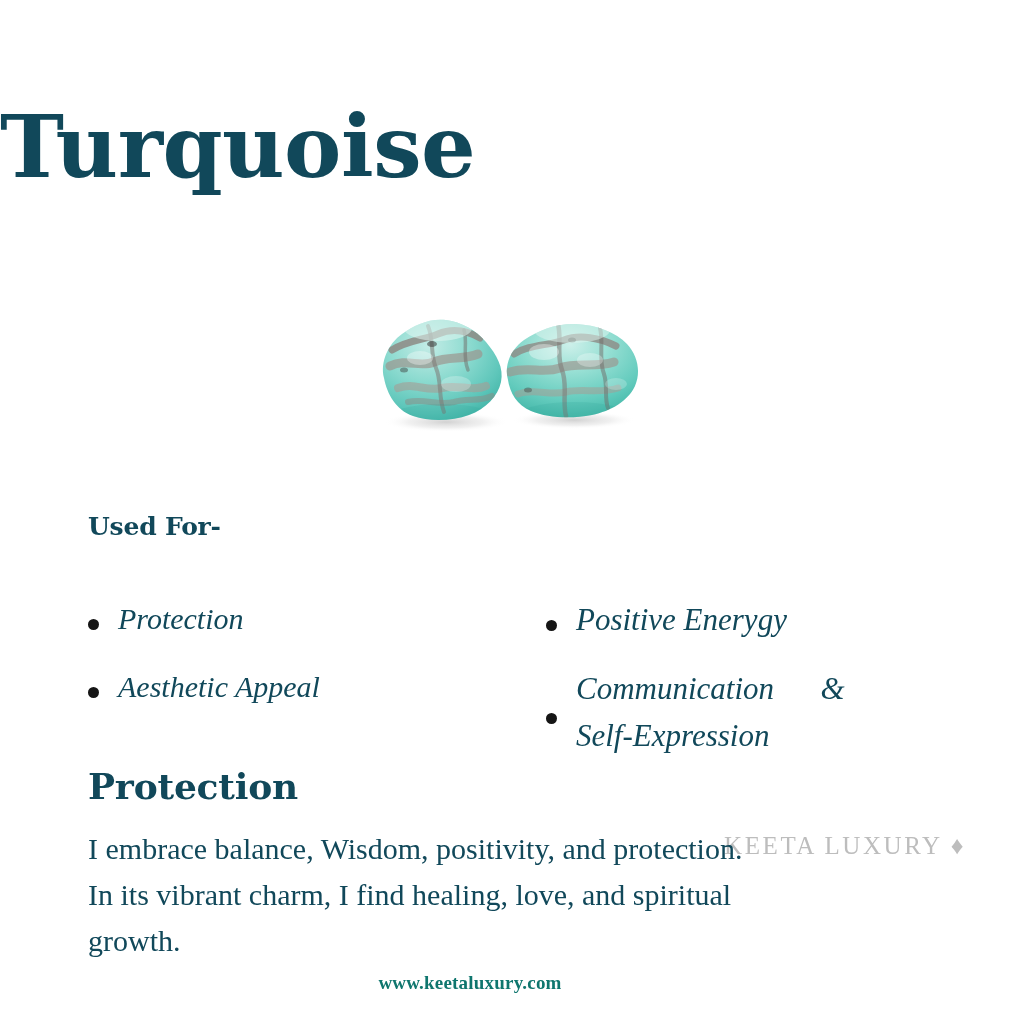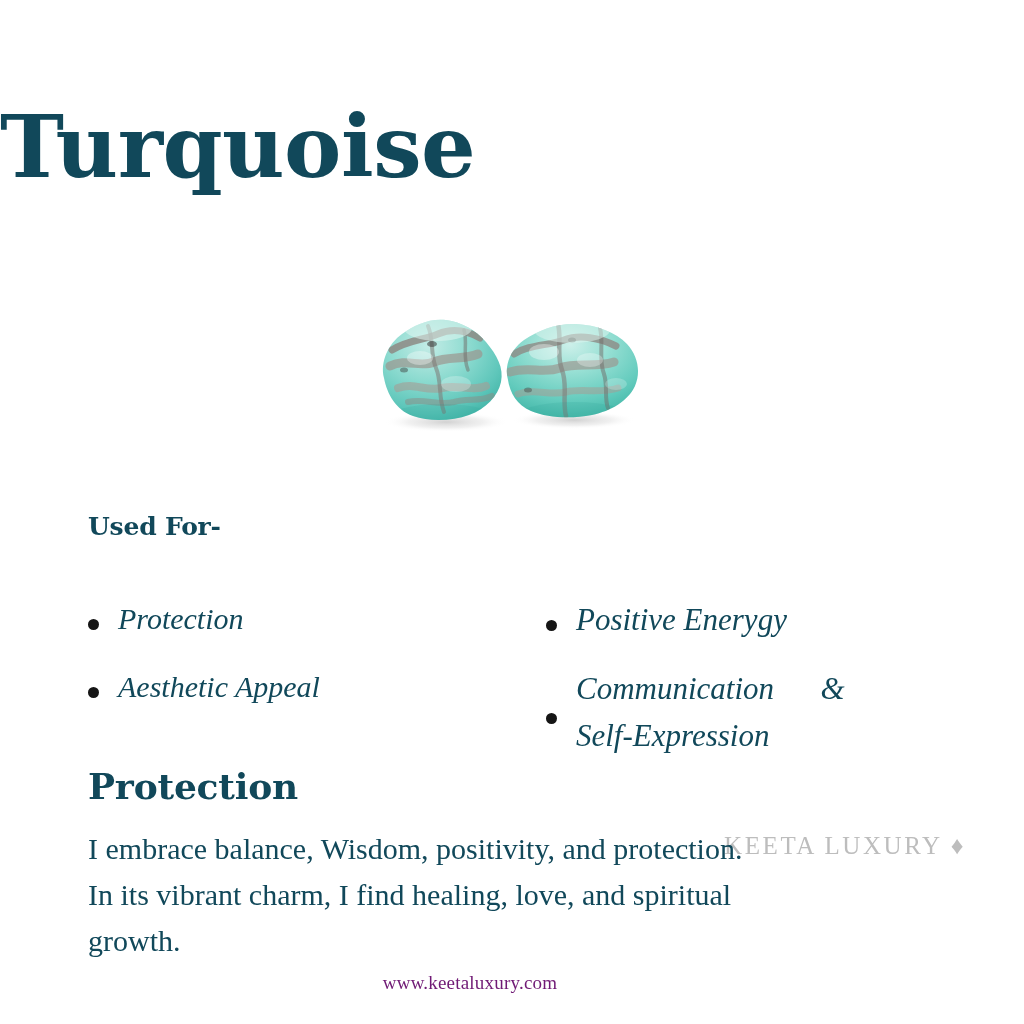--- a/index.html
+++ b/index.html
@@ -142,22 +142,23 @@
 
   
   .footer-url {
     position: absolute;
     left: 0;
     top: 972px;
     width: 940px;
     text-align: center;
     font-family: "Liberation Serif", "DejaVu Serif", serif;
     font-size: 19px;
-    color: #701a75;
+    color: #0f766e;
     letter-spacing: 0.2px;
+    font-weight: bold;
   }
 </style>
 </head>
 <body>
 
 <div id="canvas">
 
   <div class="title">Turquoise</div>
 
   <div class="stone-figure">

